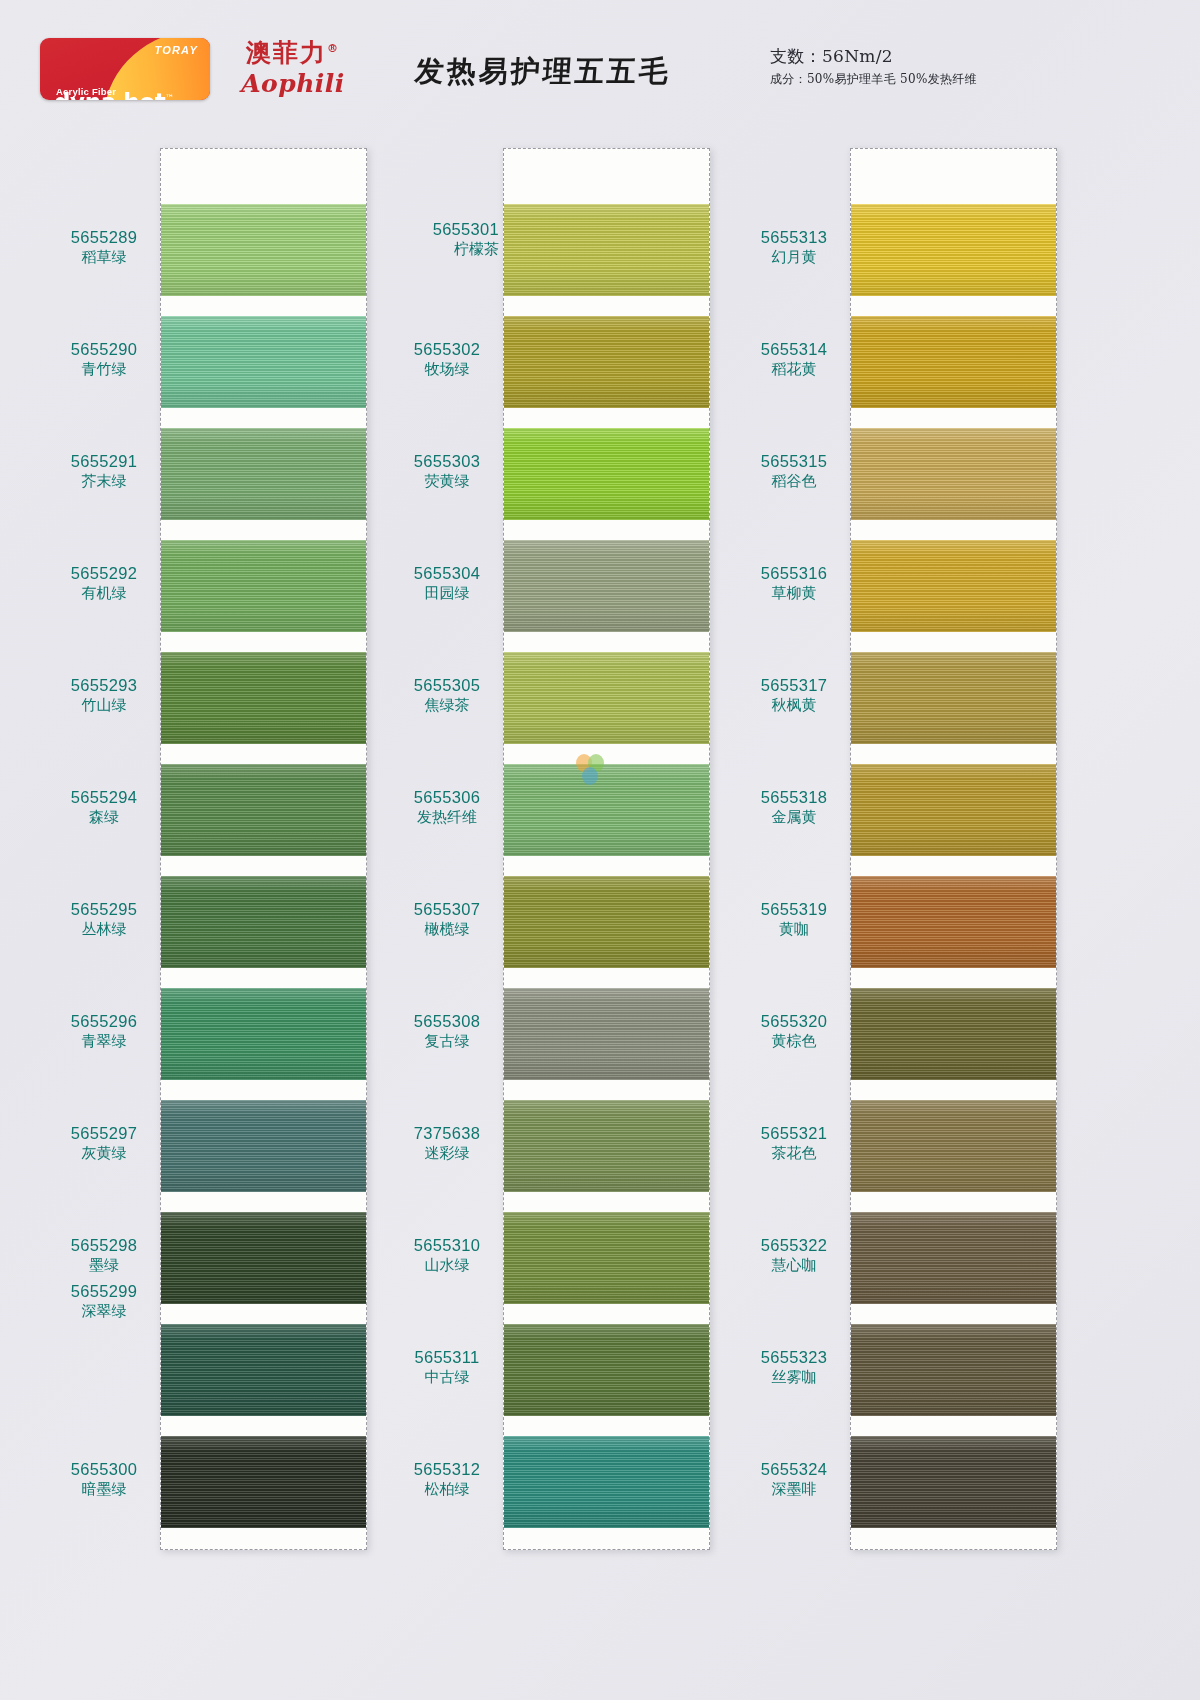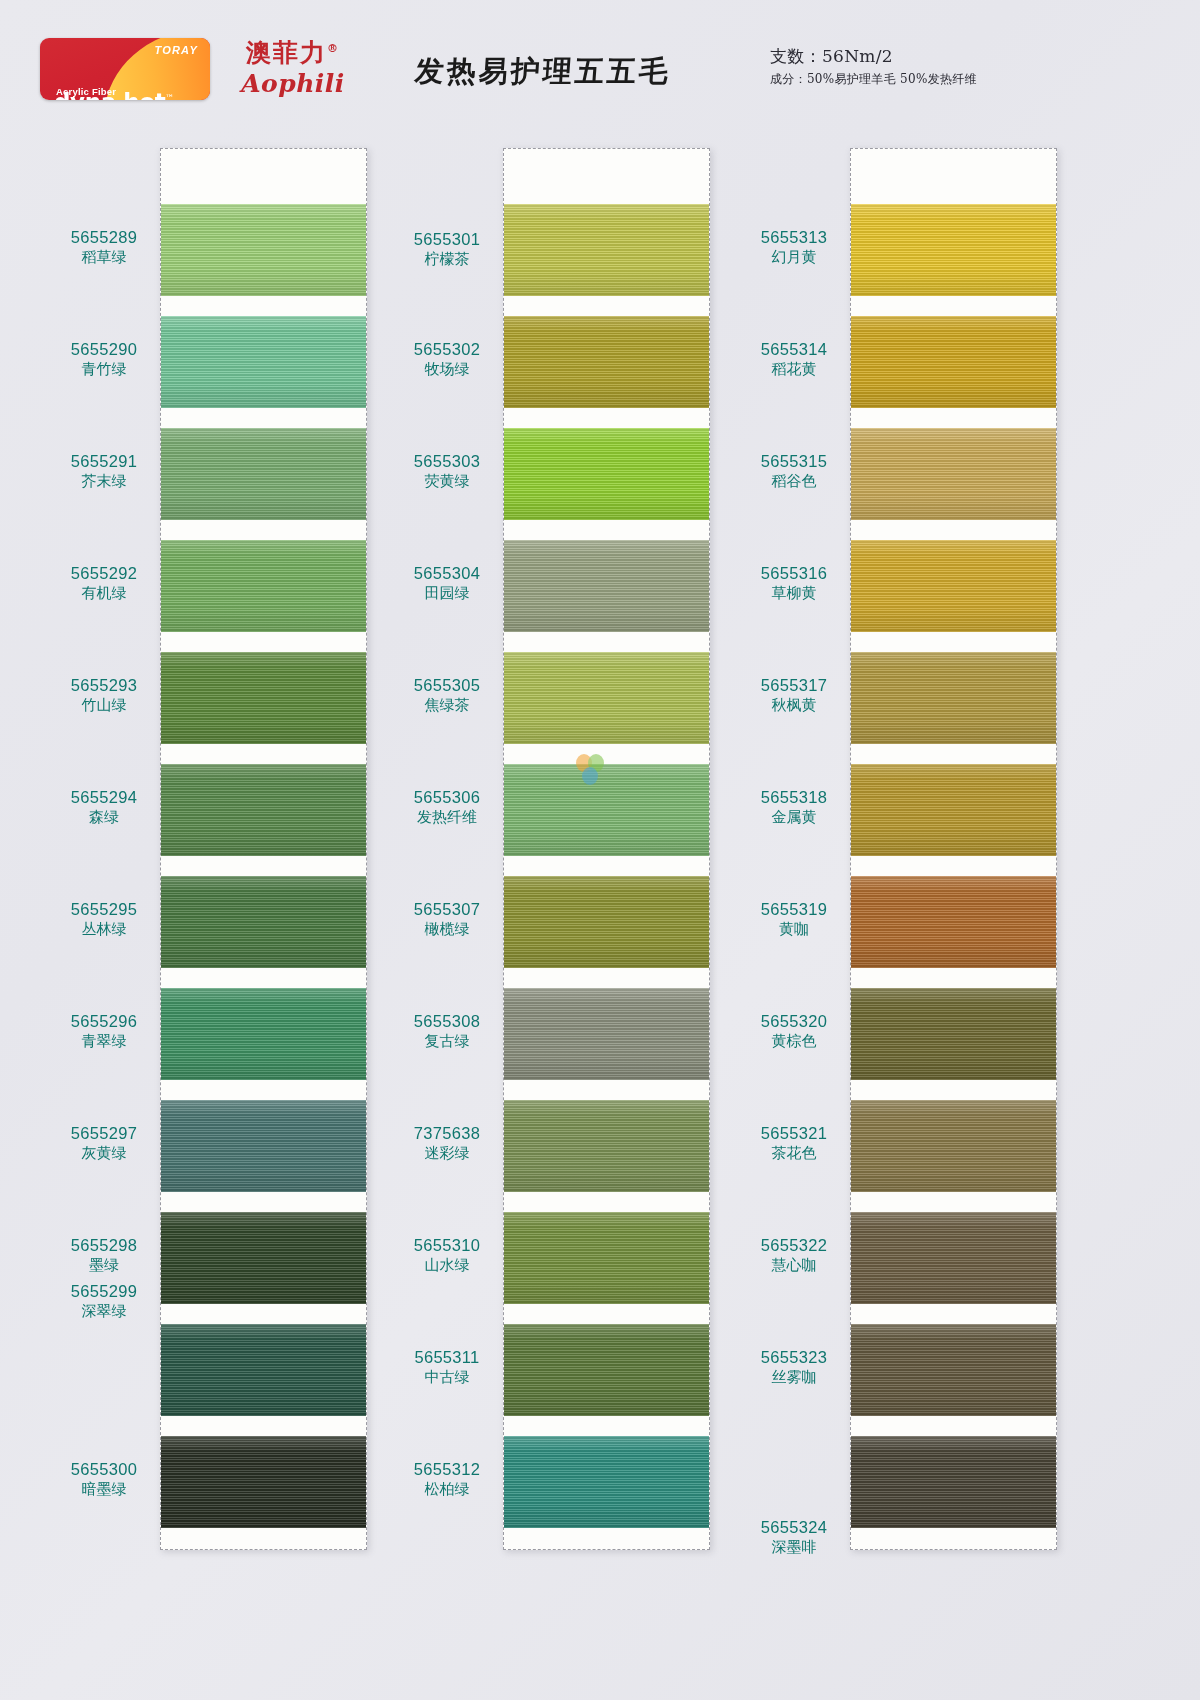--- a/index.html
+++ b/index.html
@@ -210,21 +210,21 @@
           <div class="swatch" title="5655305 焦绿茶" style="top: 503px; height: 92px; background: rgb(174, 191, 85);"></div>
           <div class="swatch" title="5655306 牛油果绿" style="top: 615px; height: 92px; background: rgb(126, 184, 114);"></div>
           <div class="swatch" title="5655307 橄榄绿" style="top: 727px; height: 92px; background: rgb(142, 148, 52);"></div>
           <div class="swatch" title="5655308 复古绿" style="top: 839px; height: 92px; background: rgb(140, 145, 127);"></div>
           <div class="swatch" title="5655309 迷彩绿" style="top: 951px; height: 92px; background: rgb(125, 147, 86);"></div>
           <div class="swatch" title="5655310 山水绿" style="top: 1063px; height: 92px; background: rgb(118, 145, 63);"></div>
           <div class="swatch" title="5655311 中古绿" style="top: 1175px; height: 92px; background: rgb(93, 122, 60);"></div>
           <div class="swatch" title="5655312 松柏绿" style="top: 1287px; height: 92px; background: rgb(47, 143, 128);"></div>
         </div>
       </div>
-      <div class="label" style="top: 81px;">
+      <div class="label" style="top: 71px; text-align: right;">
         <div class="code">5655301</div>
         <div class="name">柠檬茶</div>
       </div>
       <div class="label" style="top: 191px;">
         <div class="code">5655302</div>
         <div class="name">牧场绿</div>
       </div>
       <div class="label" style="top: 303px;">
         <div class="code">5655303</div>
         <div class="name">荧黄绿</div>
@@ -320,21 +320,21 @@
         <div class="name">茶花色</div>
       </div>
       <div class="label" style="top: 1087px;">
         <div class="code">5655322</div>
         <div class="name">慧心咖</div>
       </div>
       <div class="label" style="top: 1199px;">
         <div class="code">5655323</div>
         <div class="name">丝雾咖</div>
       </div>
-      <div class="label" style="top: 1369px;">
+      <div class="label" style="top: 1311px;">
         <div class="code">5655324</div>
         <div class="name">深墨啡</div>
       </div>
     </div>
 
   <svg class="watermark" viewBox="0 0 40 34">
     <ellipse cx="14" cy="11" rx="8" ry="9" fill="#f0a030" opacity=".75"></ellipse>
     <ellipse cx="26" cy="11" rx="8" ry="9" fill="#7ec24a" opacity=".75"></ellipse>
     <ellipse cx="20" cy="24" rx="8" ry="9" fill="#4aa3d8" opacity=".7"></ellipse>
   </svg>

